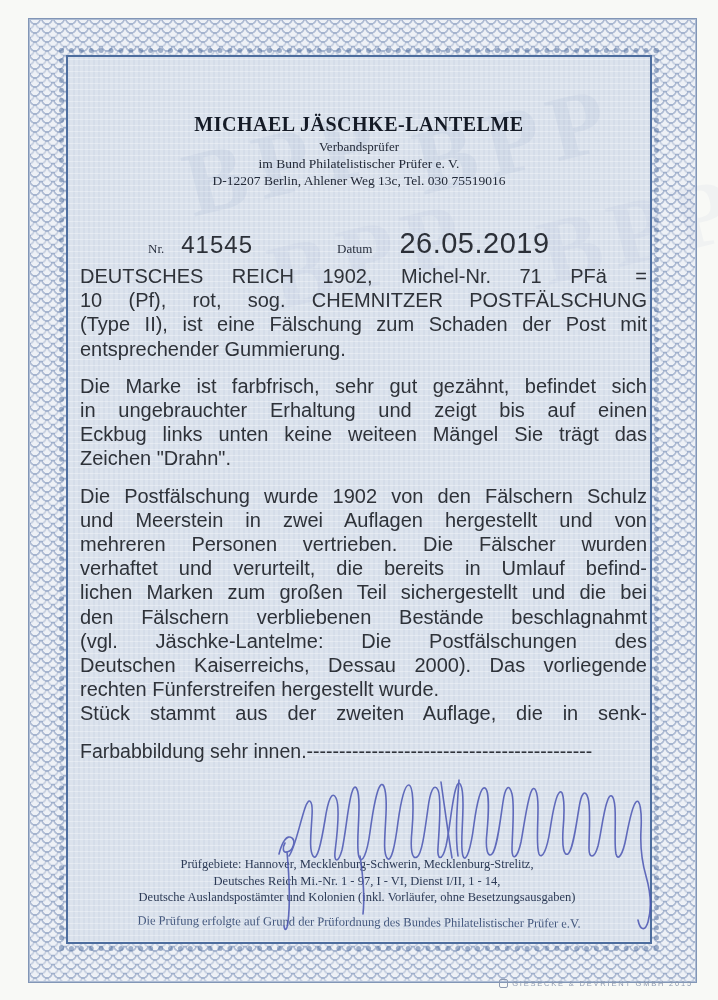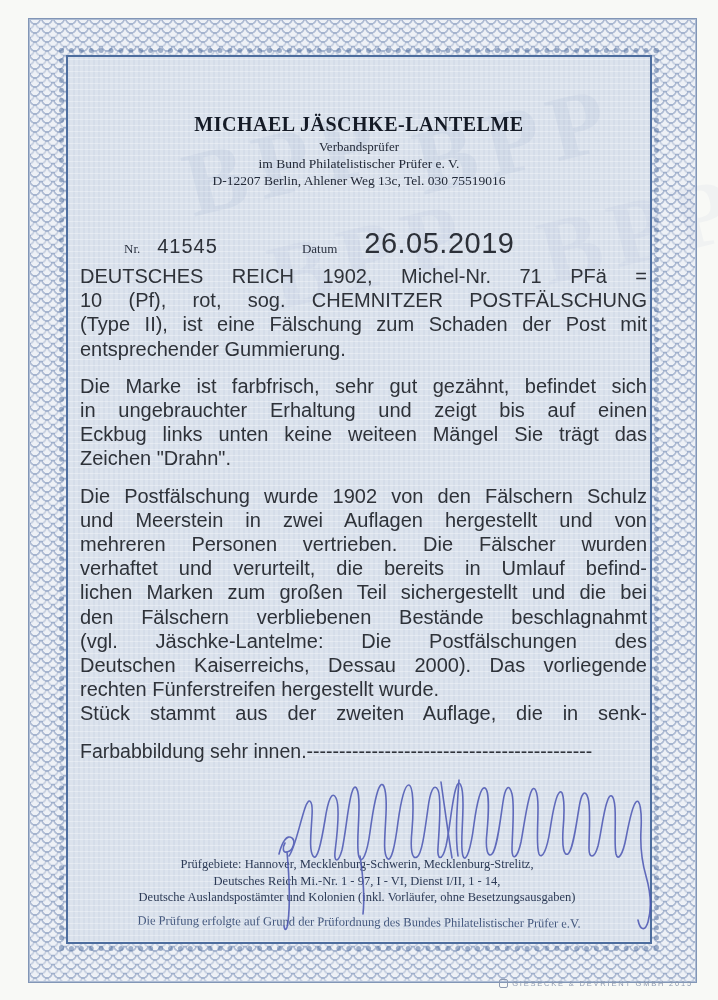--- a/index.html
+++ b/index.html
@@ -50,25 +50,25 @@
     font-size:28px;letter-spacing:5px;color:#5e7296;
     font-family:"Liberation Serif",serif;
   }
   .name{margin-top:16px;font-size:20px;font-weight:bold;letter-spacing:.5px;color:#141a26;font-family:Liberation Serif, serif;}
   .role{margin-top:3px;font-size:13px;color:#232a38;}
   .assoc{margin-top:1px;font-size:13.5px;color:#232a38;}
   .addr{margin-top:1px;font-size:13.5px;color:#232a38;}
   
   .nrrow{
     position:absolute;top:170px;left:0;right:0;
-    display:flex;align-items:baseline;padding-left:56px;
+    display:flex;align-items:baseline;padding-left:80px;
     color:#2b3240;
   }
   .nr-label,.dt-label{font-size:13px;}
-  .nr-value{margin-left:17px;font-family:"Liberation Sans",sans-serif;font-size:20px;letter-spacing:1px;color:#2c3038;}
+  .nr-value{margin-left:17px;font-family:"Liberation Sans",sans-serif;font-size:24px;letter-spacing:1px;color:#2c3038;}
   .dt-label{margin-left:84px;}
   .dt-value{margin-left:27px;font-family:"Liberation Sans",sans-serif;font-size:29px;letter-spacing:.5px;color:#2c3038;}
   
   .bodytext{
     position:absolute;top:207px;left:12px;width:567px;
     font-family:"Liberation Sans",sans-serif;font-size:20px;
     line-height:24.2px;color:#2e3239;
   }
   .para{margin:0 0 13px 0;}
   .jl{text-align:justify;text-align-last:justify;}

